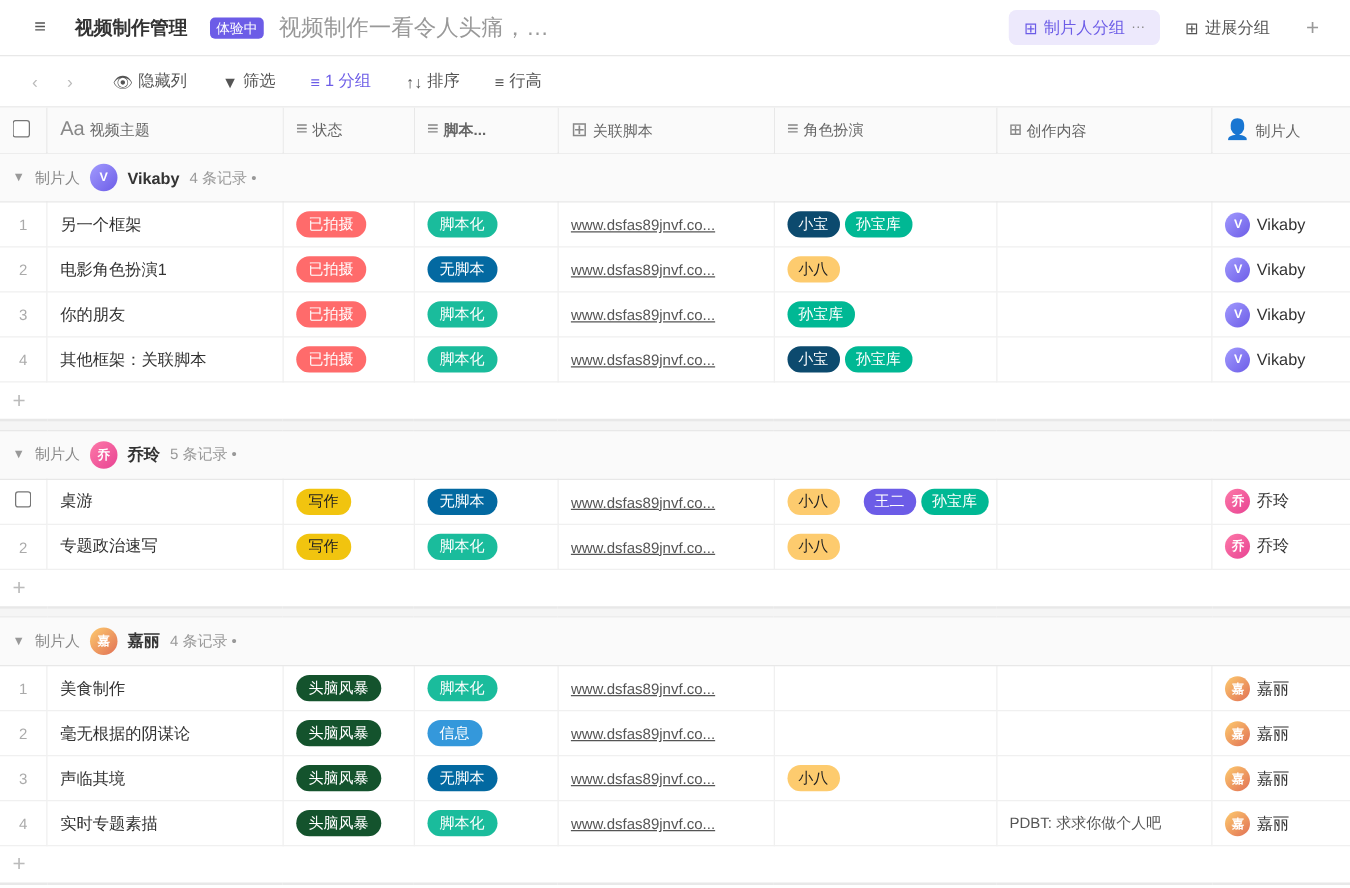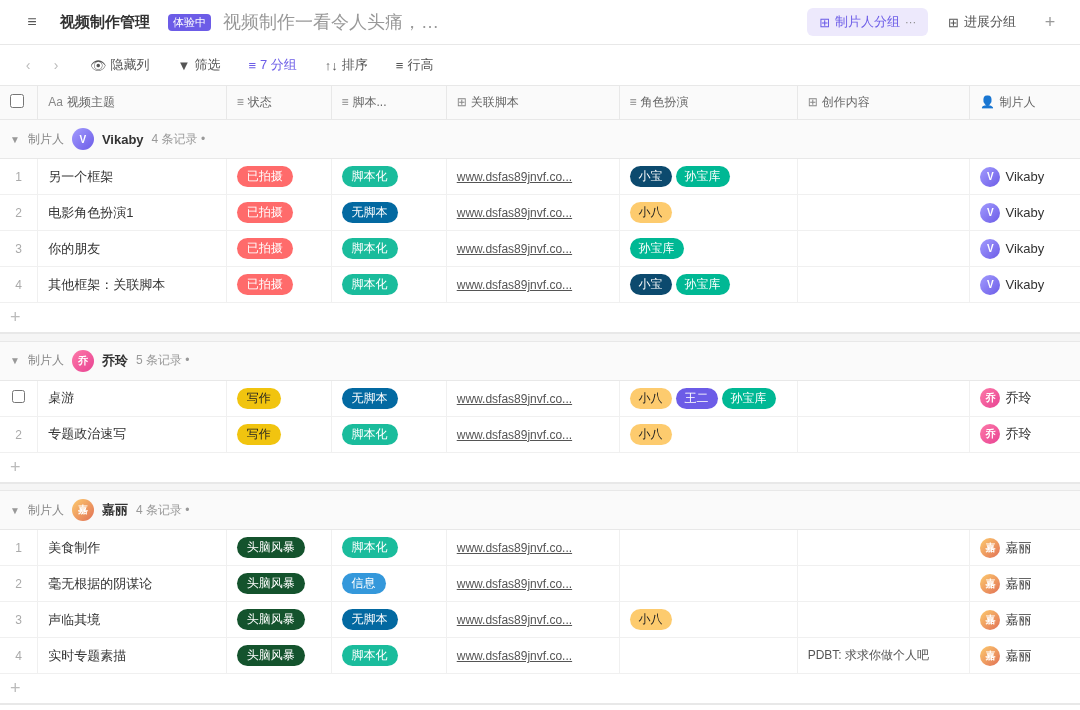--- a/index.html
+++ b/index.html
@@ -21,24 +21,24 @@
     .nav-arrow { width: 24px; height: 24px; border: none; background: transparent; cursor: pointer; font-size: 14px; color: #bbb; }
 
     
     .table-container { overflow-y: auto; height: calc(710px - 44px - 44px); }
     table { width: 100%; border-collapse: collapse; table-layout: fixed; }
     thead th { background: #fafafa; border-bottom: 1px solid #e8e8e8; border-right: 1px solid #e8e8e8; padding: 8px 10px; font-size: 12px; font-weight: 500; color: #666; text-align: left; position: sticky; top: 0; z-index: 10; user-select: none; white-space: nowrap; overflow: hidden; text-overflow: ellipsis; }
     thead th:last-child { border-right: none; }
     th.col-check { width: 36px; }
     th.col-video { width: 180px; }
     th.col-status { width: 100px; }
-    th.col-script { width: 110px; }
+    th.col-script { width: 110px; font-weight: bold; }
     th.col-link { width: 165px; }
     th.col-role { width: 170px; }
-    th.col-content { width: 165px; }
+    th.col-content { width: 165px; font-family: Liberation Mono, monospace; }
     th.col-maker { width: 105px; }
 
     tbody tr td { border-bottom: 1px solid #f0f0f0; border-right: 1px solid #f0f0f0; padding: 7px 10px; font-size: 13px; color: #333; vertical-align: middle; white-space: nowrap; overflow: hidden; text-overflow: ellipsis; }
     tbody tr td:last-child { border-right: none; }
 
     
     .group-header { background: #fafafa; }
     .group-header td { padding: 8px 10px; font-size: 12px; color: #666; border-bottom: 1px solid #e8e8e8; }
     .group-header-inner { display: flex; align-items: center; gap: 8px; }
     .group-chevron { font-size: 10px; color: #999; }
@@ -55,40 +55,40 @@
     .badge-gray { background: #0369a1; color: #fff; }
     .badge-yellow { background: #f1c40f; color: #222; }
     .badge-brainstorm { background: #14532d; color: #fff; }
 
     
     .role-tags { display: flex; gap: 4px; flex-wrap: nowrap; }
     .role-tag { display: inline-flex; align-items: center; padding: 2px 9px; border-radius: 20px; font-size: 12px; white-space: nowrap; }
     .role-xiaobao { background: #0c4a6e; color: #fff; }
     .role-sunbaoku { background: #00b894; color: #fff; }
     .role-xiaoба { background: #fdcb6e; color: #222; }
-    .role-wanger { background: #6c5ce7; color: #fff; }
+    .role-wanger { background: #6c5ce7; color: #fff; margin-left: 15px; }
 
     
     .link-text { color: #555; font-size: 12px; text-decoration: underline; }
 
     
     .maker-cell { display: flex; align-items: center; gap: 5px; }
 
     
     .row-num { color: #aaa; font-size: 12px; text-align: center; }
 
     .col-check-cell { text-align: center; }
 
     
     .avatar-circle { width: 22px; height: 22px; border-radius: 50%; display: inline-flex; align-items: center; justify-content: center; font-size: 11px; font-weight: 600; color: #fff; flex-shrink: 0; }
     .av-vikaby { background: linear-gradient(135deg, #a29bfe, #6c5ce7); }
     .av-qiaoling { background: linear-gradient(135deg, #fd79a8, #e84393); }
     .av-jiali { background: linear-gradient(135deg, #fdcb6e, #e17055); }
 
-    .th-icon { margin-right: 4px; font-size: 12px; color: #888; }
+    .th-icon { margin-right: 4px; font-size: 16px; color: #888; }
 
     .group-sep { background: #f5f5f5; }
     .group-sep td { padding: 0; height: 8px; border-bottom: 1px solid #e8e8e8; }
   </style>
 </head>
 <body>
 
 <div class="top-bar">
   <button class="hamburger-btn">≡</button>
   <span style="font-size:15px;font-weight:600;color:#333;">视频制作管理</span>
@@ -116,21 +116,21 @@
   <button class="toolbar-btn">
     <span>👁</span>
     <span>隐藏列</span>
   </button>
   <button class="toolbar-btn">
     <span>▼</span>
     <span>筛选</span>
   </button>
   <button class="toolbar-btn toolbar-active">
     <span>≡</span>
-    <span>7 分组</span>
+    <span>1 分组</span>
   </button>
   <button class="toolbar-btn">
     <span>↑↓</span>
     <span>排序</span>
   </button>
   <button class="toolbar-btn">
     <span>≡</span>
     <span>行高</span>
   </button>
 </div>

